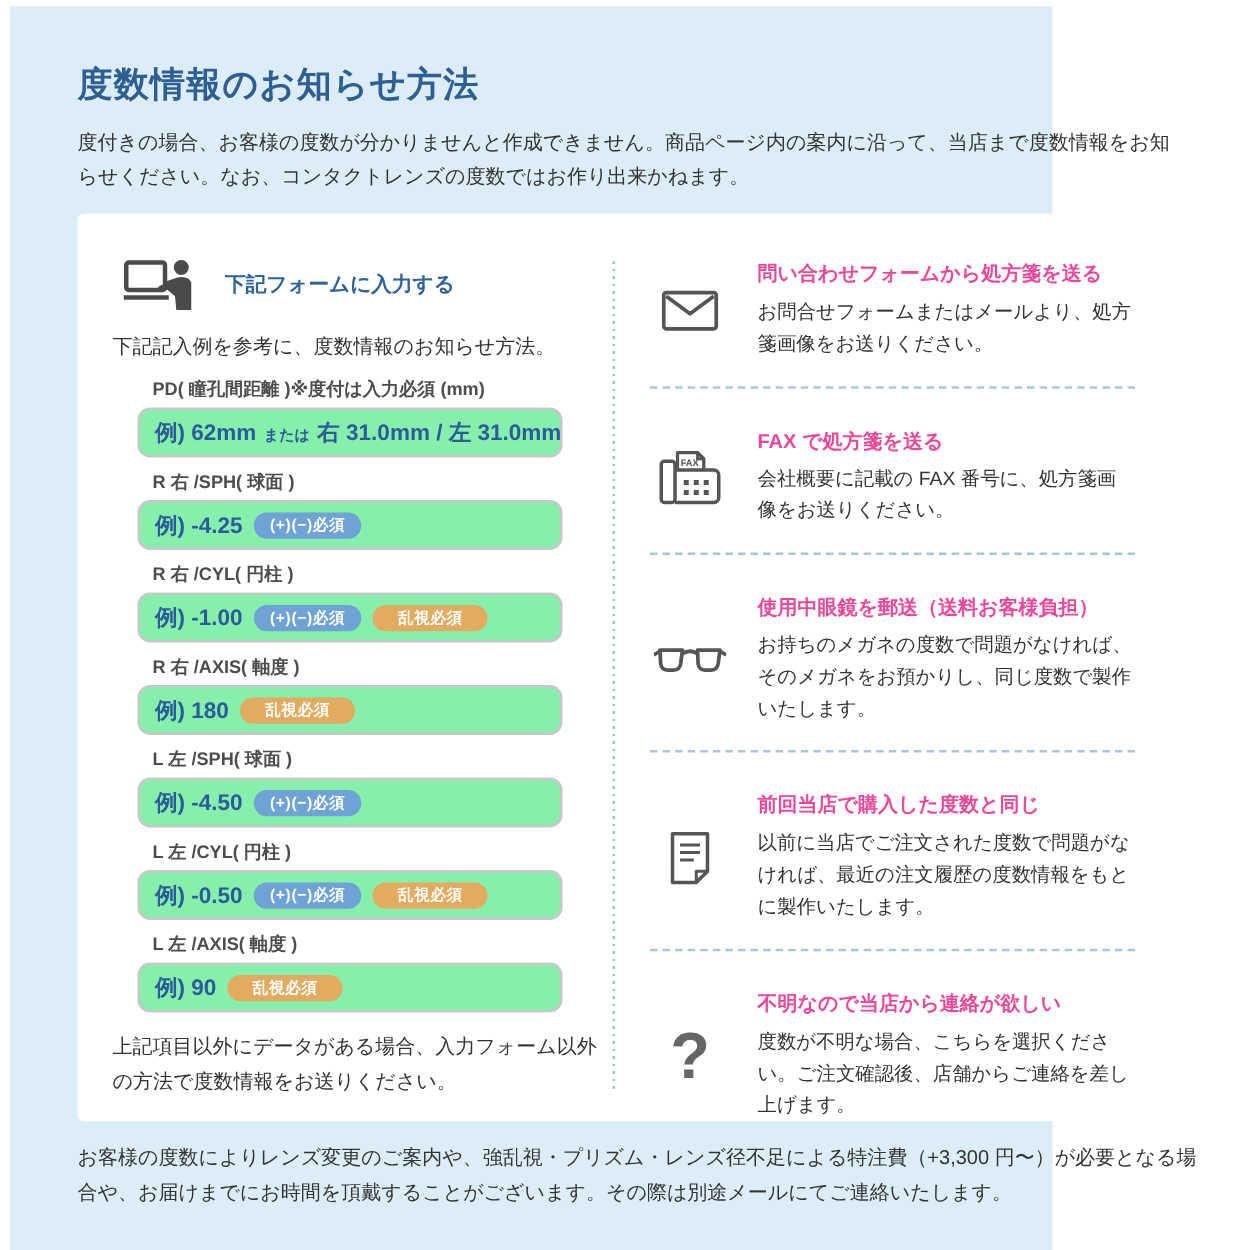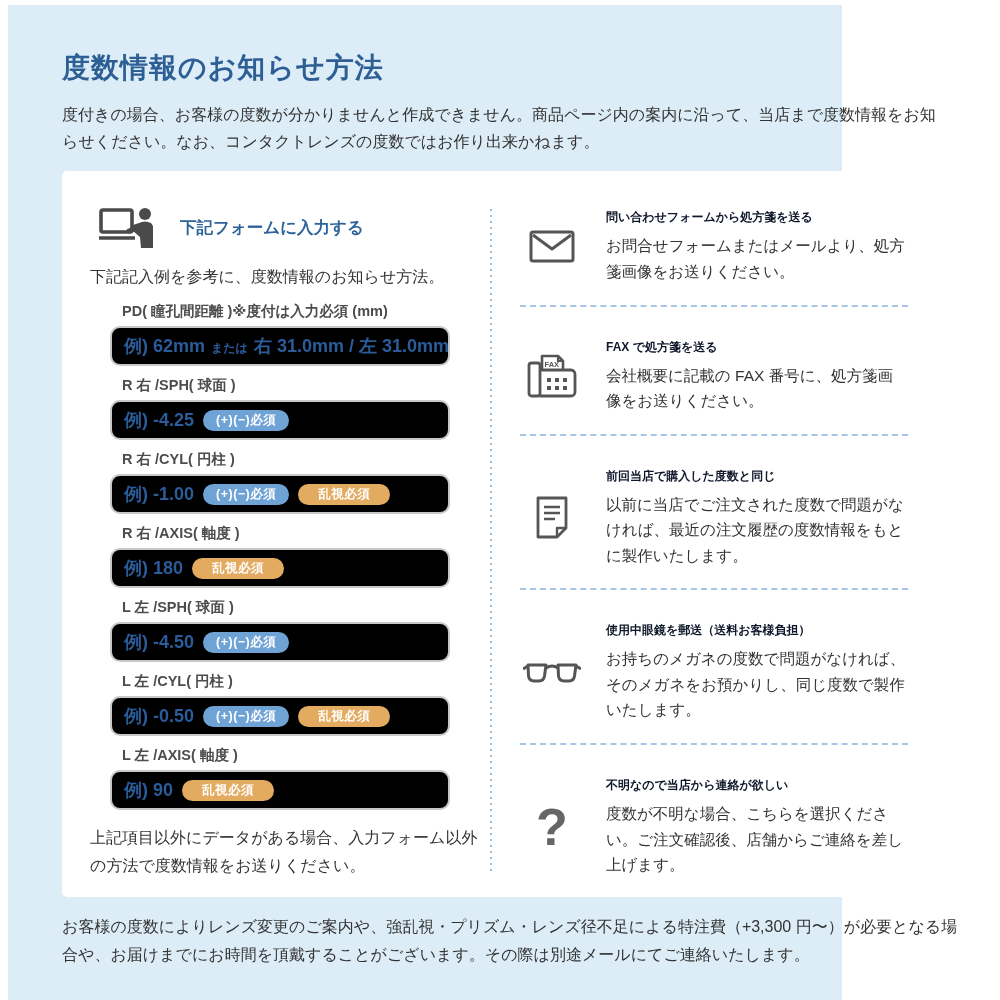--- a/index.html
+++ b/index.html
@@ -29,21 +29,21 @@
   
   .col-left { width:412px; }
   .form-header { display:flex; align-items:center; gap:20px; padding-left:8px; }
   .form-header .hicon { width:62px; height:46px; }
   .form-heading { font-size:16.5px; font-weight:bold; color:#2d6399; }
   .instruction { margin-top:16px; font-size:16px; color:#333; }
   .fields { margin-top:14px; margin-left:20px; }
   .field { margin-bottom:10px; width:340px; }
   .field-label { font-size:14.5px; font-weight:bold; color:#4d4d4d; padding-left:12px; margin-bottom:5px; }
   .field-box {
-    height:40px; background:#000000; border:2px solid #c8c8c8; border-radius:10px;
+    height:40px; background:#86efac; border:2px solid #c8c8c8; border-radius:10px;
     display:flex; align-items:center; gap:9px; padding:0 12px; white-space:nowrap;
   }
   .field-value { font-size:18px; font-weight:bold; color:#2b5c99; display:inline-flex; align-items:baseline; gap:6px; }
   .field-value .vsmall { font-size:12px; }
   .badge {
     font-size:12.5px; font-weight:bold; color:#fff; border-radius:999px;
     padding:4px 13px; line-height:1; letter-spacing:0.5px;
   }
   .b-sign  { background:#6fa3d6;text-align:center; }
   .b-astig { background:#e2ab60; padding:4px 20px; }
@@ -53,21 +53,21 @@
     width:2px; margin:4px 0 26px 0;
     background-image:repeating-linear-gradient(to bottom,#9cc1e6 0 2px,transparent 2px 6px);
   }
   
   .col-right { flex:1; padding-left:28px; }
   .method { display:flex; gap:22px; padding:32px 0 20px; }
   .method:first-child { padding-top:4px; }
   .method:not(:last-child) { border-bottom:2px dashed #a6c6e6; }
   .m-icon { width:64px; display:flex; justify-content:center; align-items:center; align-self:center; flex-shrink:0; }
   .m-content { width:302px; }
-  .m-title { font-size:12px; font-weight:bold; color:#0f172a; margin-bottom:7px; }
+  .m-title { font-size:16px; font-weight:bold; color:#ec4899; margin-bottom:7px; }
   .m-body { font-size:15.5px; line-height:1.65; color:#333; }
   .qmark { font-size:52px; font-weight:bold; color:#666; line-height:1; }
   
   .footer {
     margin-top:16px; font-size:16px; line-height:1.75; color:#333; width:896px;
   }
   svg { display:block; }
 </style>
 </head>
 <body>
@@ -210,50 +210,50 @@
               </svg>
             </div>
     <div class="m-content">
       <div class="m-title">FAX で処方箋を送る</div>
       <div class="m-body">会社概要に記載の FAX 番号に、処方箋画像をお送りください。</div>
     </div>
   </div>
 
   <div class="method">
     <div class="m-icon">
-              <svg viewBox="0 0 40 46" width="40" height="46">
-                <path d="M6 3 H34 V33 L25 42 H6 Z" fill="none" stroke="#555" stroke-width="2.8" stroke-linejoin="round"></path>
-                <path d="M34 33 H25 V42" fill="none" stroke="#555" stroke-width="2.4" stroke-linejoin="round"></path>
-                <path d="M12 12 H28 M12 18 H28 M12 24 H23" stroke="#555" stroke-width="2.4"></path>
-              </svg>
-            </div>
-    <div class="m-content">
-      <div class="m-title">前回当店で購入した度数と同じ</div>
-      <div class="m-body">以前に当店でご注文された度数で問題がなければ、最近の注文履歴の度数情報をもとに製作いたします。</div>
-    </div>
-  </div>
-
-  <div class="method">
-    <div class="m-icon">
               <svg viewBox="0 0 58 22" width="58" height="22">
                 <path d="M5 3 H23 L21.5 14 q-0.8 5 -5.5 5 h-5 q-4.7 0 -5.5 -5 Z" fill="none" stroke="#555" stroke-width="3" stroke-linejoin="round"></path>
                 <path d="M35 3 H53 L51.5 14 q-0.8 5 -5.5 5 h-5 q-4.7 0 -5.5 -5 Z" fill="none" stroke="#555" stroke-width="3" stroke-linejoin="round"></path>
                 <path d="M23 6 q6 -4 12 0" fill="none" stroke="#555" stroke-width="3"></path>
                 <path d="M0 7 L5 4" stroke="#555" stroke-width="3"></path>
                 <path d="M53 4 L58 7" stroke="#555" stroke-width="3"></path>
               </svg>
             </div>
     <div class="m-content">
       <div class="m-title">使用中眼鏡を郵送（送料お客様負担）</div>
       <div class="m-body">お持ちのメガネの度数で問題がなければ、そのメガネをお預かりし、同じ度数で製作いたします。</div>
     </div>
   </div>
 
   <div class="method">
     <div class="m-icon">
+              <svg viewBox="0 0 40 46" width="40" height="46">
+                <path d="M6 3 H34 V33 L25 42 H6 Z" fill="none" stroke="#555" stroke-width="2.8" stroke-linejoin="round"></path>
+                <path d="M34 33 H25 V42" fill="none" stroke="#555" stroke-width="2.4" stroke-linejoin="round"></path>
+                <path d="M12 12 H28 M12 18 H28 M12 24 H23" stroke="#555" stroke-width="2.4"></path>
+              </svg>
+            </div>
+    <div class="m-content">
+      <div class="m-title">前回当店で購入した度数と同じ</div>
+      <div class="m-body">以前に当店でご注文された度数で問題がなければ、最近の注文履歴の度数情報をもとに製作いたします。</div>
+    </div>
+  </div>
+
+  <div class="method">
+    <div class="m-icon">
               <span class="qmark">?</span>
             </div>
     <div class="m-content">
       <div class="m-title">不明なので当店から連絡が欲しい</div>
       <div class="m-body">度数が不明な場合、こちらを選択ください。ご注文確認後、店舗からご連絡を差し上げます。</div>
     </div>
   </div>
 </div>
     </div>
 

